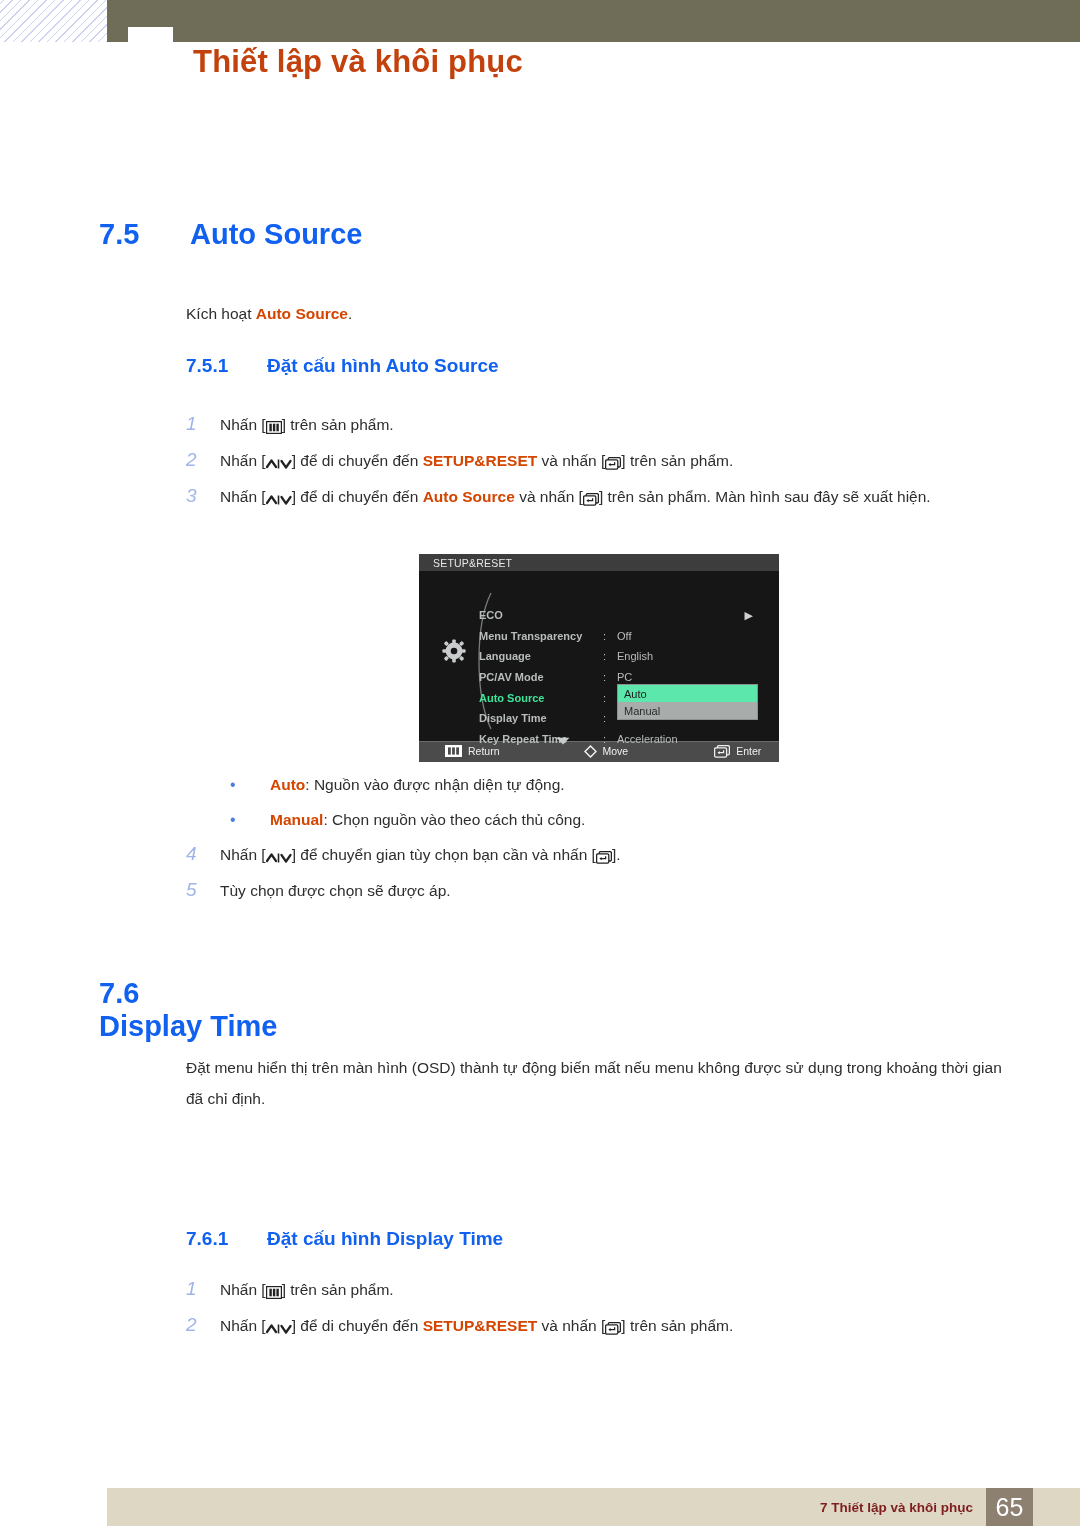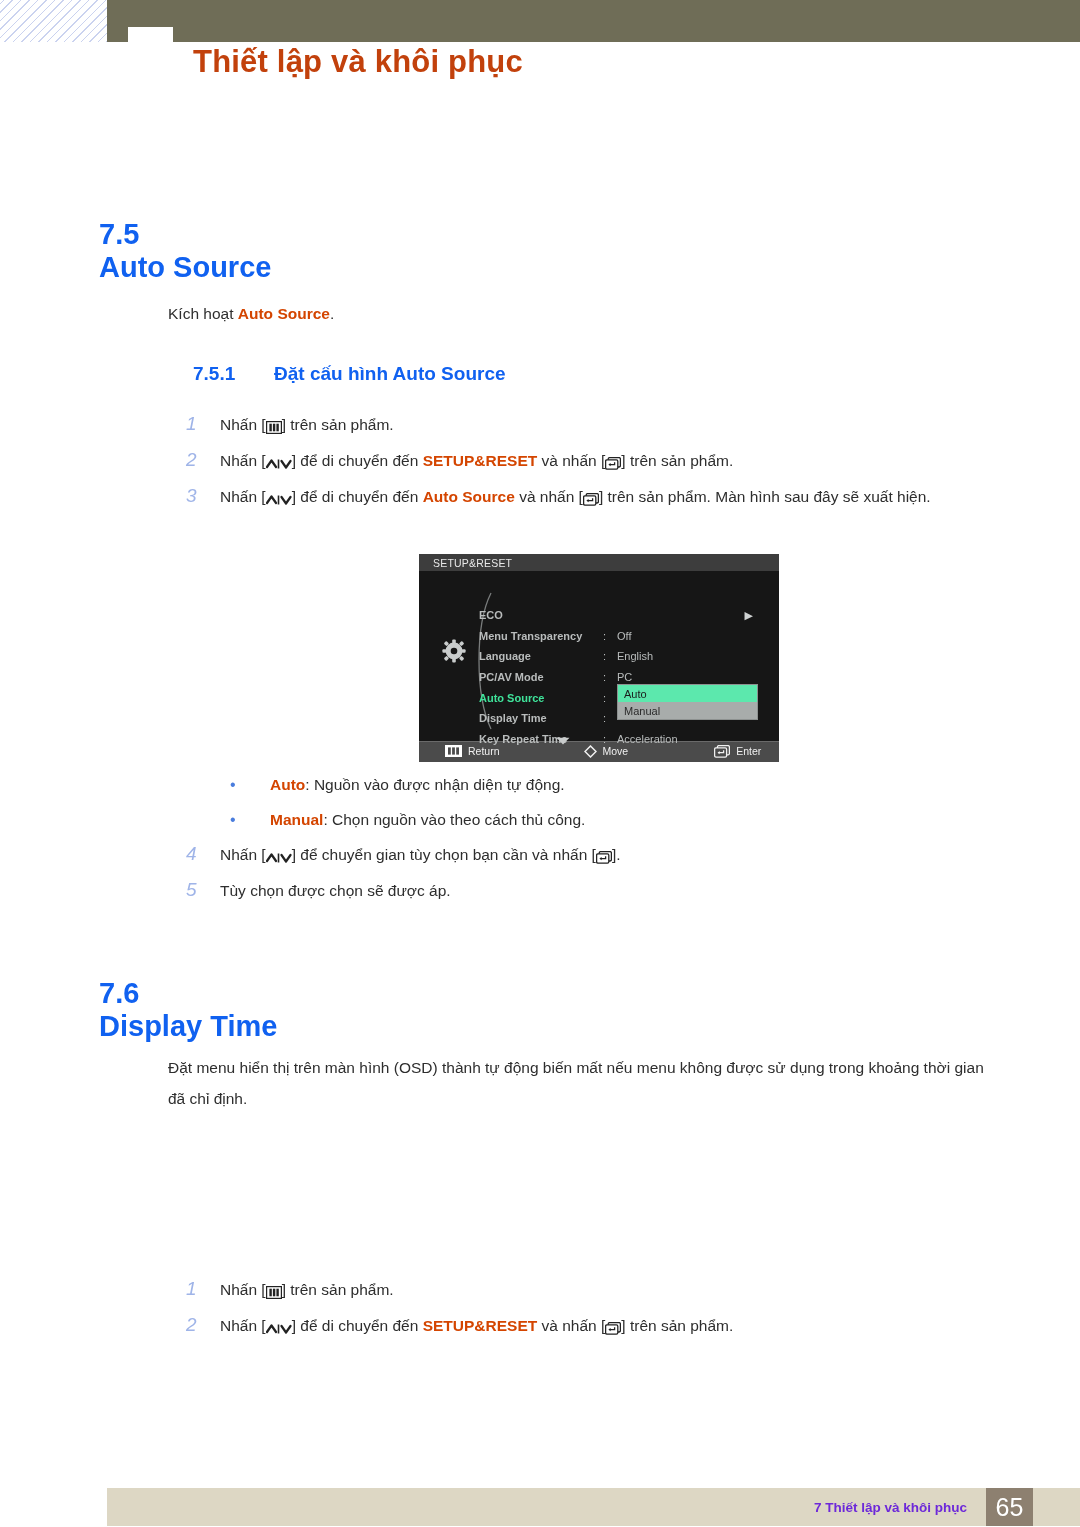--- a/index.html
+++ b/index.html
@@ -75,21 +75,21 @@
     color: #1061f0;
     font-weight: bold;
     font-size: 19px;
     white-space: nowrap;
   }
   .h2 .num { width: 81px; display: inline-block; }
 
   
   .para {
     position: absolute;
-    left: 168px;
+    left: 186px;
     font-size: 15.5px;
     color: #2e2e2e;
     line-height: 31px;
   }
   .bold-orange { color: #d44500; font-weight: bold; }
 
   
   .olist { position: absolute; left: 186px; }
   .olist .li {
     display: flex;
@@ -245,22 +245,22 @@
   .footer-txt {
     position: absolute;
     right: 0; top: 0;
     height: 38px;
     display: flex;
     align-items: center;
   }
   .footer-label {
     font-size: 13.5px;
     font-weight: bold;
-    color: #6d28d9;
-    padding-right: 19px;
+    color: #7f1d1d;
+    padding-right: 13px;
     white-space: nowrap;
   }
   .footer-page {
     width: 47px; height: 38px;
     background: #8d8070;
     color: #ffffff;
     font-size: 25px;
     display: flex;
     align-items: center;
     justify-content: center;
@@ -273,30 +273,30 @@
 <body>
 
 <div class="page">
 
   <div class="stripe-block"></div>
   <div class="olive-bar"></div>
   <div class="olive-notch"></div>
 
   <div class="doc-title">Thiết lập và khôi phục</div>
 
-  <div class="h1" style="top:218px;flex-direction:column;">
+  <div class="h1" style="top:218px;">
     <span class="num">7.5</span>
     <span>Auto Source</span>
   </div>
 
   <div class="para" style="top:298px;">
     <span>Kích hoạt </span><span class="bold-orange">Auto Source</span><span>.</span>
   </div>
 
-  <div class="h2" style="top:363px;margin-left:7px;">
+  <div class="h2" style="top:355px;">
     <span class="num">7.5.1</span>
     <span>Đặt cấu hình Auto Source</span>
   </div>
 
   <div class="olist" style="top:411px; width:826px;">
 
     <div class="li">
       <div class="marker">1</div>
       <div class="txt">
         <span>Nhấn [</span><span class="key"><svg width="16" height="13" viewBox="0 0 16 13">
@@ -493,20 +493,24 @@
   </div>
 
   <div class="h1" style="top:977px;flex-direction:column;">
     <span class="num">7.6</span>
     <span>Display Time</span>
   </div>
 
   <div class="para" style="top:1052px; width:826px;">Đặt menu hiển thị trên màn hình (OSD) thành tự động biến mất nếu menu không được sử dụng trong khoảng thời gian đã chỉ định.</div>
 
 
+  <div class="h2" style="top:1228px;">
+    <span class="num">7.6.1</span>
+    <span>Đặt cấu hình Display Time</span>
+  </div>
 
   <div class="olist" style="top:1276px; width:826px;">
     <div class="li">
       <div class="marker">1</div>
       <div class="txt">
         <span>Nhấn [</span><span class="key"><svg width="16" height="13" viewBox="0 0 16 13">
               <rect x="0.5" y="0.5" width="15" height="12" fill="#fff" stroke="#222" stroke-width="1.4"></rect>
               <rect x="3.4" y="2.7" width="2.4" height="7.6" fill="#222"></rect>
               <rect x="6.9" y="2.7" width="2.4" height="7.6" fill="#222"></rect>
               <rect x="10.4" y="2.7" width="2.4" height="7.6" fill="#222"></rect>

